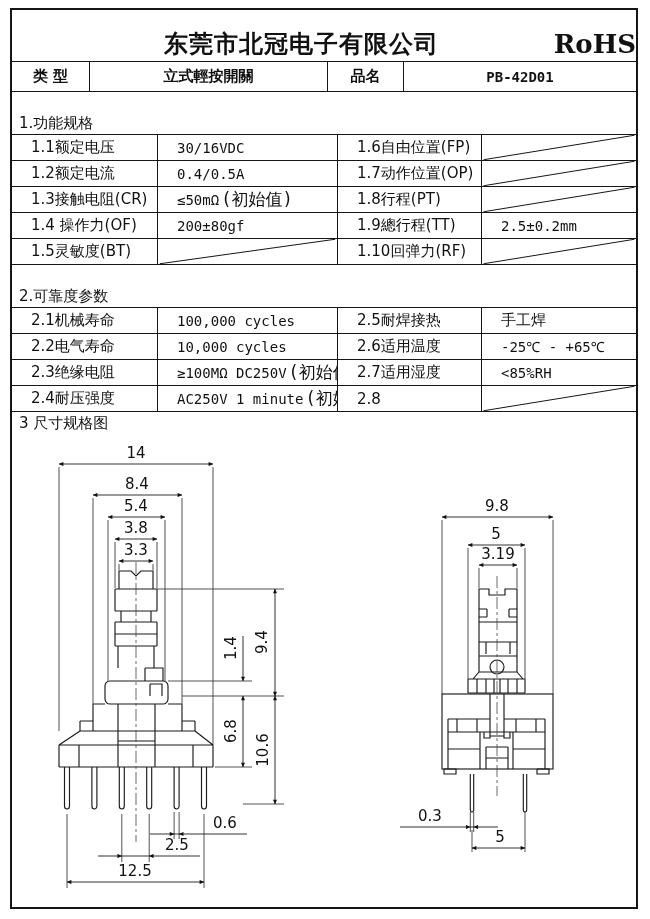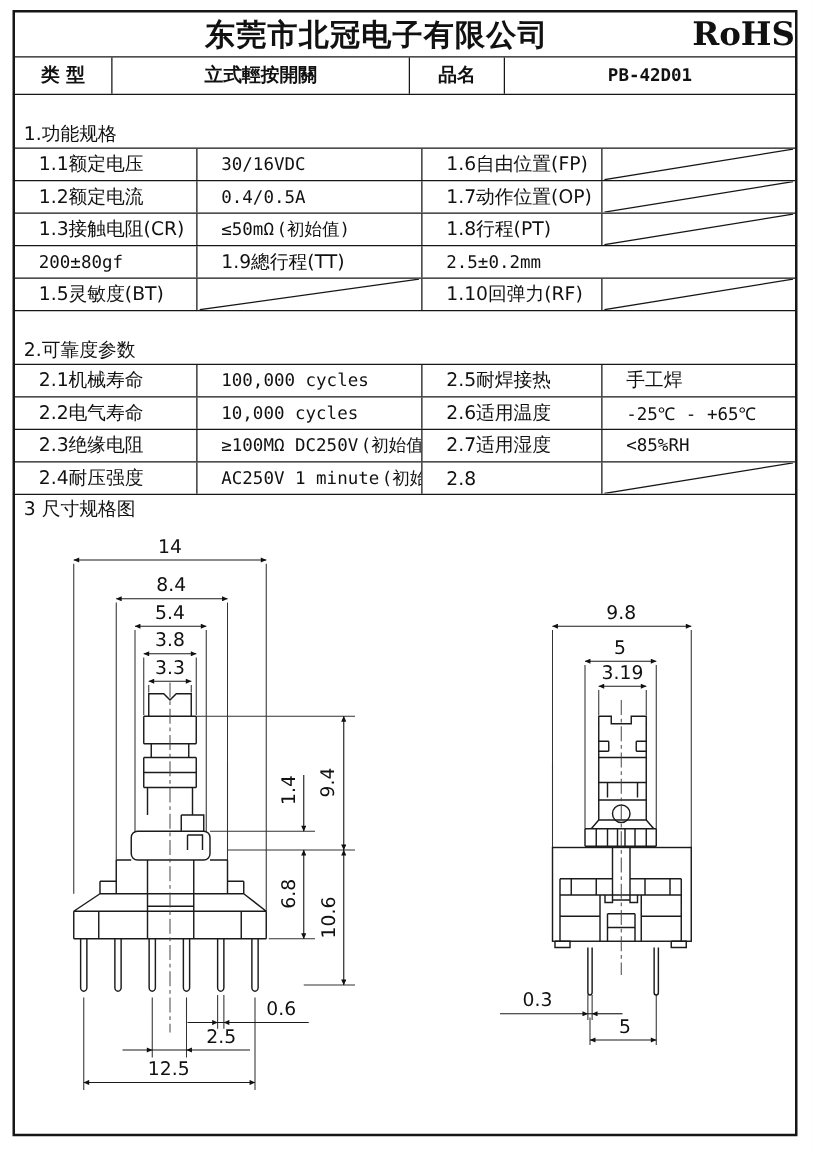--- a/index.html
+++ b/index.html
@@ -1,33 +1,33 @@
 <!DOCTYPE html>
 <html><head>
 <meta charset="utf-8">
 <style>
   html,body{margin:0;padding:0;background:#fbfbfb;}
   .page{position:relative;width:650px;height:919px;background:#fff;color:#111;
         font-family:"DejaVu Sans",sans-serif;overflow:hidden;}
   .frame{position:absolute;left:10px;top:8px;width:628px;height:901px;
          border:2px solid #161616;box-sizing:border-box;background:#fff;}
   .row{display:grid;border-bottom:1px solid #161616;box-sizing:border-box;}
-  .hrow{height:36px;display:flex;align-items:center;}
+  .hrow{height:36px;display:flex;align-items:center;margin-top:16px;}
   .company{flex:1;text-align:center;padding-left:85px;font-size:24px;font-weight:bold;letter-spacing:1px;}
   .rohs{width:130px;text-align:right;font-family:"DejaVu Serif",serif;font-size:26px;font-weight:bold;}
   .mrow{height:30px;grid-template-columns:78px 238px 76px 232px;}
   .sech{height:22px;line-height:21px;padding-left:7px;font-size:15px;border-bottom:1px solid #161616;box-sizing:border-box;margin-top:21px;}
   .sec3{height:24px;line-height:23px;padding-left:7px;font-size:15px;box-sizing:border-box;}
   .drow{height:26px;grid-template-columns:146px 180px 144px 154px;}
   .c{display:flex;align-items:center;border-right:1px solid #161616;box-sizing:border-box;
      padding-left:19px;font-size:15px;white-space:nowrap;overflow:hidden;position:relative;}
   .c:last-child{border-right:none;}
   .cc{justify-content:center;padding-left:0;font-weight:bold;}
   .val{font-family:"DejaVu Sans Mono",monospace;font-size:14px;}
-  .note{font-size:14px;margin-left:2px;}
+  .note{font-size:17px;margin-left:2px;}
   .diagsvg{position:absolute;left:0;top:0;width:100%;height:100%;}
   .diagsvg line{stroke:#161616;stroke-width:1;vector-effect:non-scaling-stroke;}
   svg text{font-family:"DejaVu Sans",sans-serif;font-size:15px;fill:#111;}
   .obj{fill:none;stroke:#1b1b1b;stroke-width:1.15;}
   .ext{fill:none;stroke:#333;stroke-width:0.85;}
   .dim{fill:none;stroke:#1b1b1b;stroke-width:0.9;}
   .cl{fill:none;stroke:#444;stroke-width:0.8;stroke-dasharray:12 3 3 3;}
 </style>
 </head>
 <body>
@@ -79,20 +79,21 @@
           <span class="note">(初始值)</span>
         </div>
     <div class="c">1.8行程(PT)</div>
     <div class="c">
           <svg class="diagsvg" viewBox="0 0 100 100" preserveAspectRatio="none">
             <line x1="1" y1="99" x2="99" y2="1"></line>
           </svg>
         </div>
   </div>
   <div class="row drow">
+    <div class="c">1.4 操作力(OF)</div>
     <div class="c val">200±80gf</div>
     <div class="c">1.9總行程(TT)</div>
     <div class="c val">2.5±0.2mm</div>
   </div>
   <div class="row drow">
     <div class="c">1.5灵敏度(BT)</div>
     <div class="c">
           <svg class="diagsvg" viewBox="0 0 100 100" preserveAspectRatio="none">
             <line x1="1" y1="99" x2="99" y2="1"></line>
           </svg>

